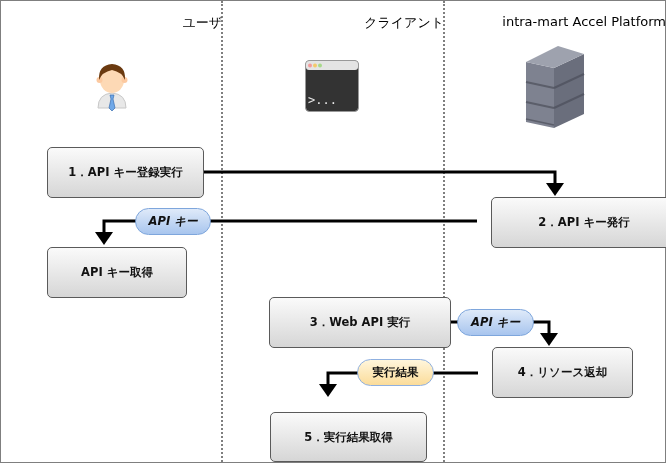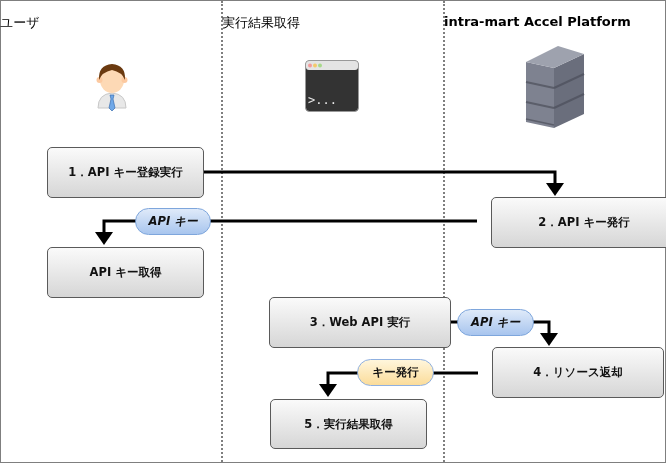--- a/index.html
+++ b/index.html
@@ -3,22 +3,22 @@
 <meta charset="utf-8">
 <style>
   html, body { margin: 0; padding: 0; background: #fff; }
   body { width: 666px; height: 463px; position: relative; overflow: hidden;
          font-family: "DejaVu Sans", "Liberation Sans", sans-serif; }
   .frame { position: absolute; left: 0; top: 0; width: 664px; height: 461px;
            border: 1px solid #7f7f7f; }
   .lane-divider { position: absolute; top: 1px; height: 461px; width: 0;
                   border-left: 2px dotted #7f7f7f; }
   .lane-title { position: absolute; top: 14px; font-size: 13px; color: #000;
-                text-align: left; white-space: nowrap; }
-  .lane-title.bold { font-weight: bold; }
+                text-align: right; white-space: nowrap; }
+  .lane-title.bold { font-weight: normal; }
   .icon { position: absolute; }
   .step { position: absolute; box-sizing: border-box; border: 1px solid #5a5a5a;
           border-radius: 5px; background: linear-gradient(#fafafa, #d6d6d6);
           display: flex; align-items: center; justify-content: center;
           font-size: 11.5px; font-weight: bold; color: #111; margin-left: 14px; }
   .pill { position: absolute; box-sizing: border-box; border-radius: 14px;
           display: flex; align-items: center; justify-content: center;
           font-size: 11.5px; color: #111; }
   .pill.blue { border: 1px solid #7ea6dc; background: linear-gradient(#dfeaf9, #a8c5ee); }
   .pill.blue span { font-style: italic; font-weight: bold; }
@@ -26,21 +26,21 @@
   svg.lines { position: absolute; left: 0; top: 0; }
 </style>
 </head>
 <body>
 
 <div class="frame"></div>
 <div class="lane-divider" style="left:221px"></div>
 <div class="lane-divider" style="left:443px"></div>
 
 <div class="lane-title" style="left:0;width:222px">ユーザ</div>
-<div class="lane-title" style="left:222px;width:222px">実行結果取得</div>
+<div class="lane-title" style="left:222px;width:222px">クライアント</div>
 <div class="lane-title bold" style="left:444px;width:222px">intra-mart Accel Platform</div>
 
 <svg class="icon" style="left:90px;top:58px" width="44" height="54">
   <path d="M8 50 Q8 36 22 35 Q36 36 36 50 Z" fill="#e8e8e8" stroke="#c8c8c8"></path>
   <path d="M20 37 L24 37 L23 41 L25 50 L22 53 L19 50 L21 41 Z" fill="#6fa8e8" stroke="#3b6fb0" stroke-width="0.7"></path>
   <ellipse cx="22" cy="22" rx="12" ry="13" fill="#fdd9b5"></ellipse>
   <circle cx="9.5" cy="22" r="3" fill="#fcc9a0"></circle>
   <circle cx="34.5" cy="22" r="3" fill="#fcc9a0"></circle>
   <path d="M9 22 Q8 7 22 6 Q36 7 35 22 Q32 14 22 12 Q12 14 9 22 Z" fill="#6b3a10"></path>
 </svg>
@@ -74,25 +74,25 @@
   </g>
   <g fill="#000">
     <polygon points="546,183 564,183 555,196"></polygon>
     <polygon points="95,232 113,232 104,245"></polygon>
     <polygon points="540,333 558,333 549,346"></polygon>
     <polygon points="319,384 337,384 328,397"></polygon>
   </g>
 </svg>
 
 <div class="step" style="left:33px;top:147px;width:157px;height:51px">1．API キー登録実行</div>
-<div class="step" style="left:33px;top:247px;width:157px;height:51px">API キー取得</div>
+<div class="step" style="left:33px;top:247px;width:140px;height:51px">API キー取得</div>
 <div class="step" style="left:477px;top:197px;width:186px;height:51px">2．API キー発行</div>
 <div class="step" style="left:255px;top:297px;width:182px;height:51px">3．Web API 実行</div>
-<div class="step" style="left:478px;top:347px;width:172px;height:51px">4．リソース返却</div>
-<div class="step" style="left:256px;top:399px;width:157px;height:50px">5．実行結果取得</div>
+<div class="step" style="left:478px;top:347px;width:141px;height:51px">4．リソース返却</div>
+<div class="step" style="left:256px;top:412px;width:157px;height:50px">5．実行結果取得</div>
 
 <div class="pill blue" style="left:135px;top:208px;width:76px;height:27px">
     <span>API キー</span>
   </div>
 <div class="pill blue" style="left:457px;top:309px;width:77px;height:27px">
     <span>API キー</span>
   </div>
-<div class="pill yellow" style="left:357px;top:359px;width:77px;height:27px">キー発行</div>
+<div class="pill yellow" style="left:357px;top:359px;width:77px;height:27px">実行結果</div>
 
 </body></html>

